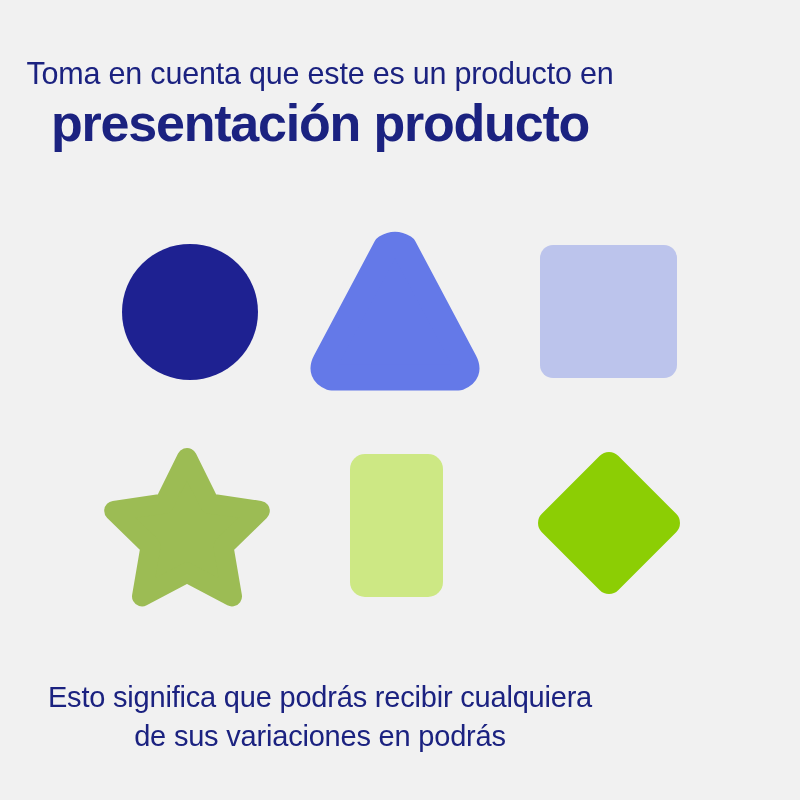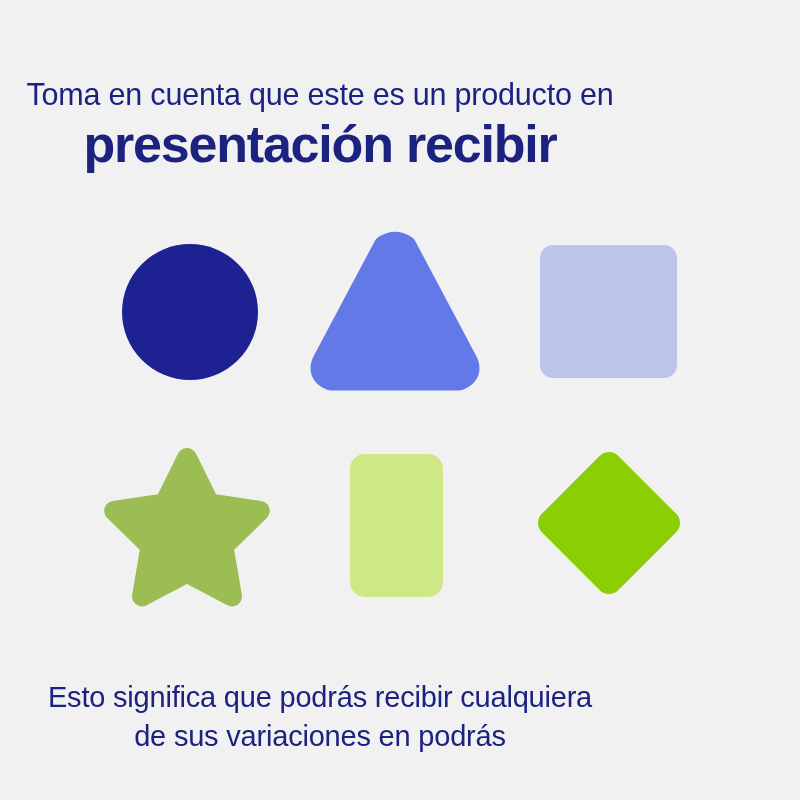--- a/index.html
+++ b/index.html
@@ -28,21 +28,20 @@
 
   
   .headline {
     position: absolute;
     top: 58px;
     left: 0;
     width: 640px;
     text-align: center;
     color: #1b2280;
     line-height: 1.0;
-    margin-top: 21px;
   }
   .headline-line1 {
     display: block;
     font-size: 30.5px;
     font-weight: 500;
     letter-spacing: -0.2px;
     color: #1b2280;
     margin-bottom: 8px;
   }
   .headline-line2 {
@@ -97,21 +96,21 @@
     color: #1b2280;
   }
 </style>
 </head>
 <body style="background: rgb(241, 241, 241);">
 
 <div class="poster">
 
   <div class="headline">
     <span class="headline-line1" style="color: rgb(27, 34, 128);">Toma en cuenta que este es un producto en</span>
-    <span class="headline-line2" style="color: rgb(27, 34, 128);">presentación recibir</span>
+    <span class="headline-line2" style="color: rgb(27, 34, 128);">presentación producto</span>
   </div>
 
   <div class="shapes">
 
     <div class="shape-cell cell-r1c1">
       <svg viewBox="0 0 190 190" xmlns="http://www.w3.org/2000/svg">
         <circle cx="90" cy="87" r="68" fill="#1E2191"></circle>
       </svg>
     </div>
 

